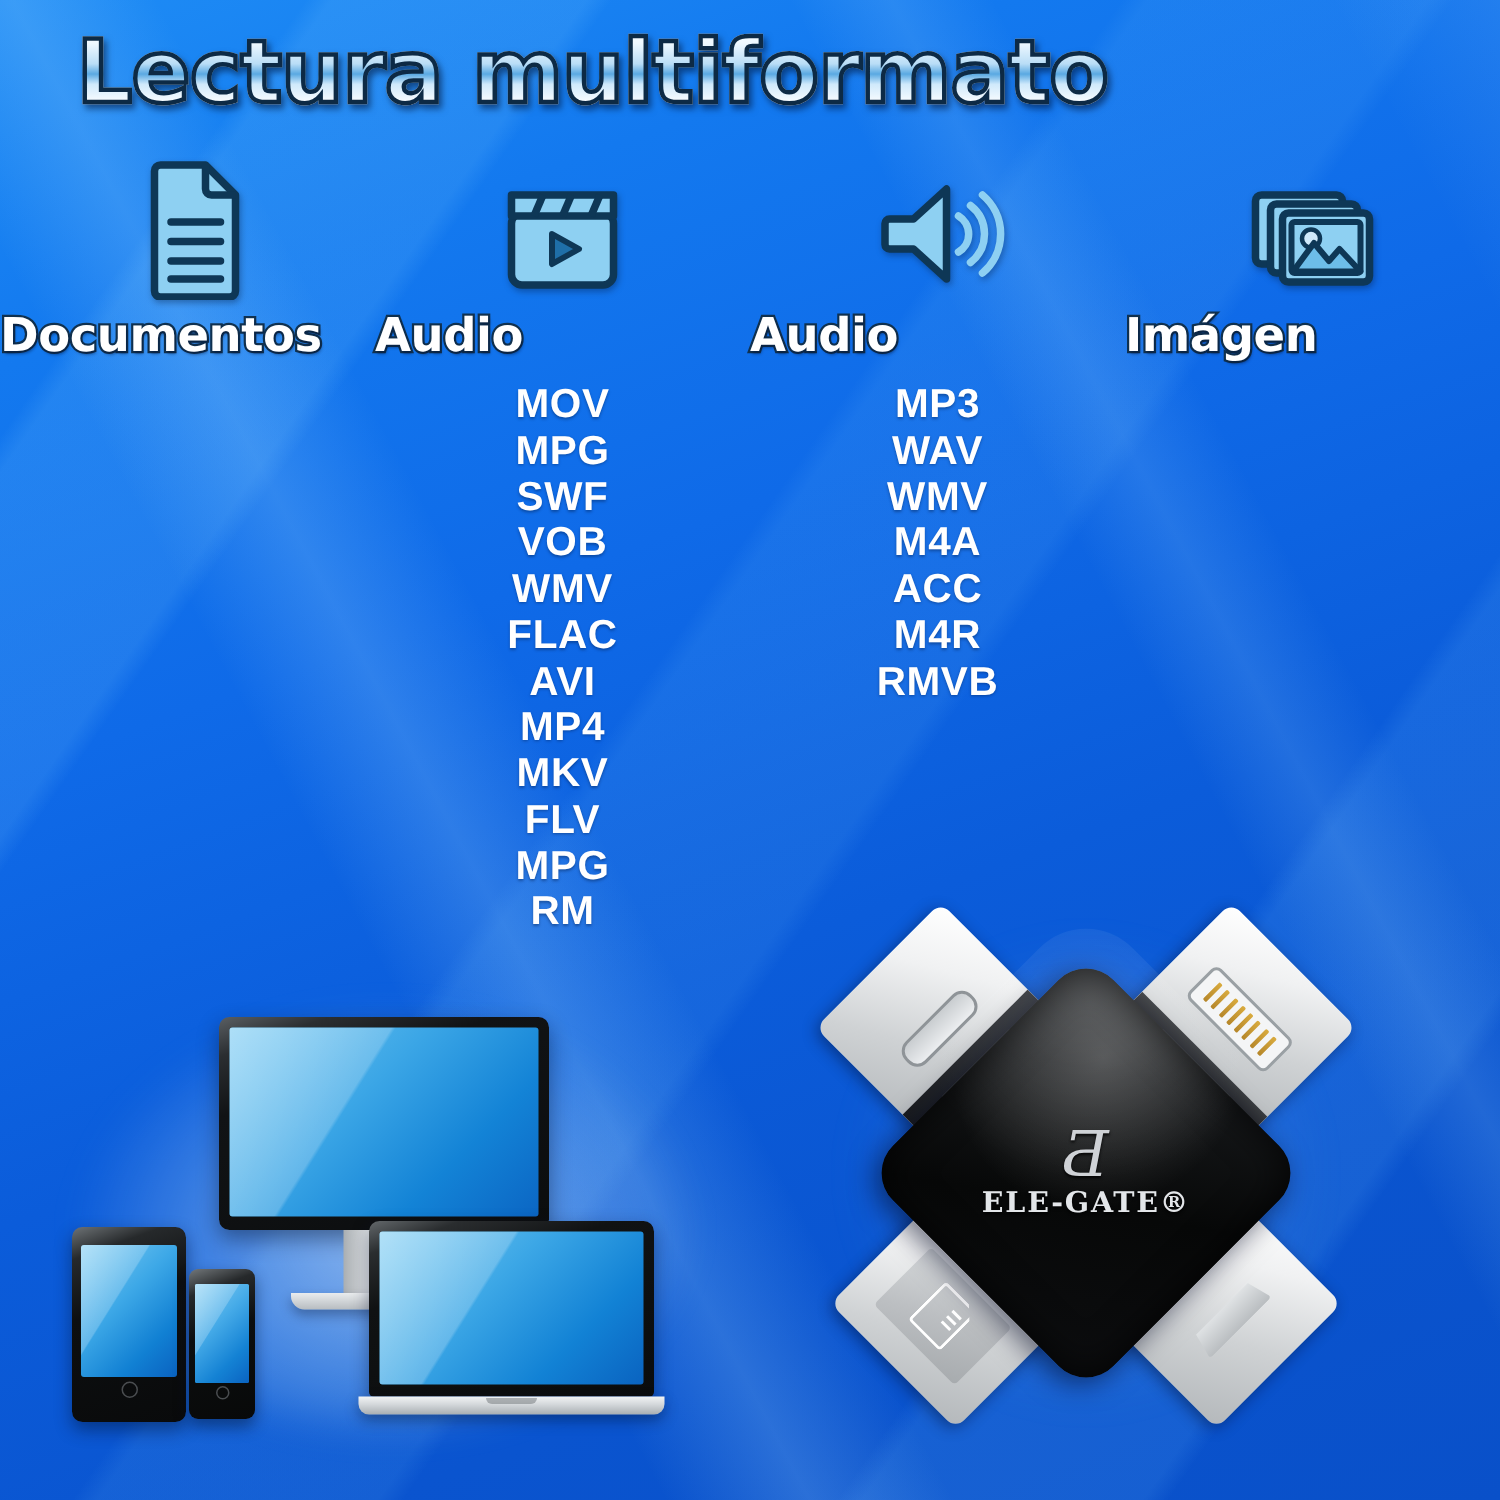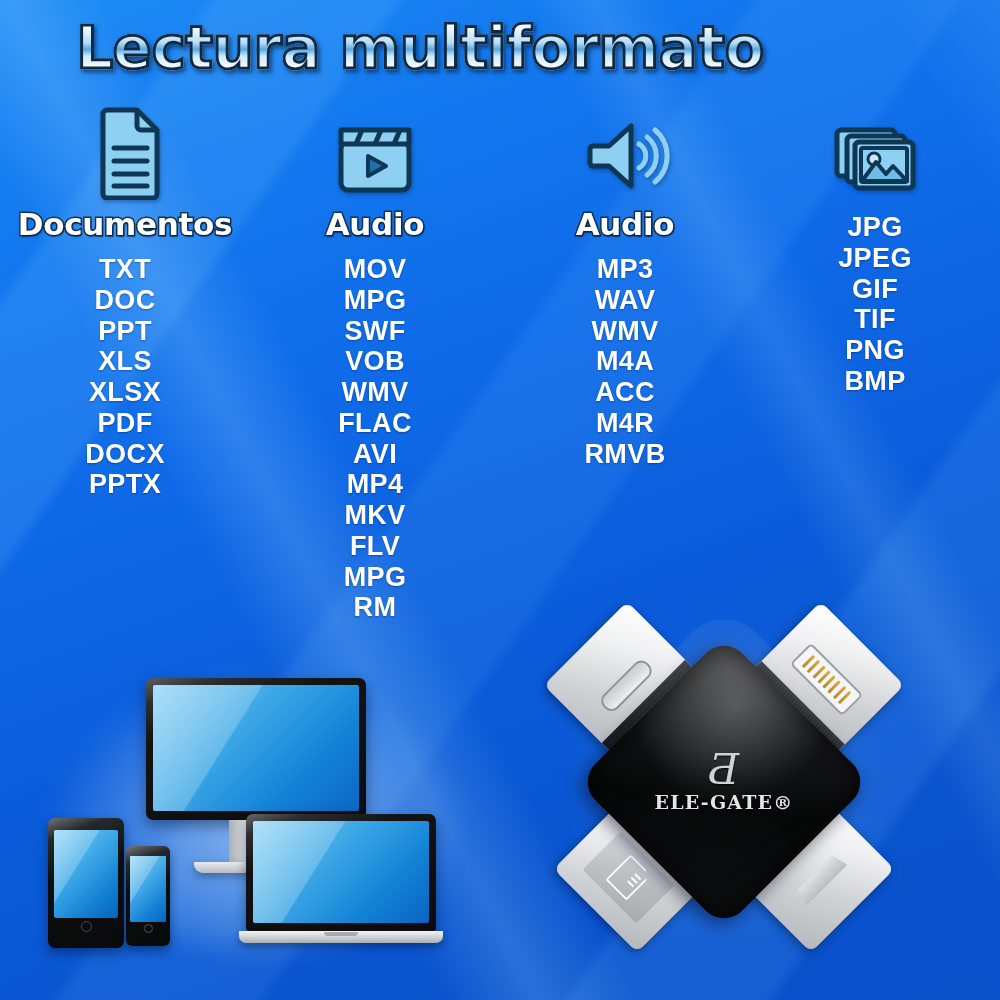--- a/index.html
+++ b/index.html
@@ -39,21 +39,20 @@
     pointer-events: none;
   }
 
   
   .title-wrap {
     position: absolute;
     left: 0;
     top: 14px;
     width: 790px;
     text-align: center;
-    padding-left: 25px;
   }
   .title {
     display: inline-block;
     font-size: 58px;
     font-weight: bold;
     letter-spacing: -0.5px;
     font-family: "DejaVu Sans", sans-serif;
     background: linear-gradient(180deg,
         #ffffff 0%,
         #eef8ff 22%,
@@ -76,21 +75,20 @@
     position: absolute;
     left: 0;
     top: 104px;
     width: 1000px;
     display: flex;
   }
   .col {
     flex: 1 1 0;
     display: flex;
     flex-direction: column;
-    align-items: center;
   }
   .col-icon {
     height: 96px;
     display: flex;
     align-items: flex-end;
     justify-content: center;
   }
   .col-icon svg { display: block; filter: drop-shadow(1px 2px 2px rgba(0,18,50,0.35)); }
 
   .col-heading {
@@ -388,30 +386,20 @@
           <path d="M54 6 v16 a4 4 0 0 0 4 4 h16" fill="none" stroke="#0e3756" stroke-width="5" stroke-linejoin="round"></path>
           <g stroke="#0e3756" stroke-width="5" stroke-linecap="round">
             <line x1="31" y1="44" x2="64" y2="44"></line>
             <line x1="31" y1="57" x2="64" y2="57"></line>
             <line x1="31" y1="70" x2="64" y2="70"></line>
             <line x1="31" y1="82" x2="64" y2="82"></line>
           </g>
         </svg>
       </div>
       <div class="col-heading">Documentos</div>
-      <ul class="fmt-list">
-        <li>TXT</li>
-        <li>DOC</li>
-        <li>PPT</li>
-        <li>XLS</li>
-        <li>XLSX</li>
-        <li>PDF</li>
-        <li>DOCX</li>
-        <li>PPTX</li>
-      </ul>
     </div>
 
     <div class="col">
       <div class="col-icon">
         <svg width="92" height="88" viewBox="0 0 92 88">
           <rect x="12" y="30" width="68" height="48" rx="7" fill="#8ed0f2" stroke="#0e3756" stroke-width="5"></rect>
           <path d="M12 18 h68 v14 H12 z" fill="#8ed0f2" stroke="#0e3756" stroke-width="5" stroke-linejoin="round"></path>
           <g stroke="#0e3756" stroke-width="5">
             <line x1="33" y1="18" x2="27" y2="32"></line>
             <line x1="52" y1="18" x2="46" y2="32"></line>
@@ -464,28 +452,21 @@
       <div class="col-icon">
         <svg width="96" height="88" viewBox="0 0 96 88">
           <rect x="10" y="18" width="58" height="46" rx="4" fill="#8ed0f2" stroke="#0e3756" stroke-width="5"></rect>
           <rect x="20" y="24" width="58" height="46" rx="4" fill="#8ed0f2" stroke="#0e3756" stroke-width="5"></rect>
           <rect x="28" y="30" width="58" height="46" rx="4" fill="#8ed0f2" stroke="#0e3756" stroke-width="5"></rect>
           <rect x="34" y="36" width="46" height="34" rx="2" fill="#8ed0f2" stroke="#0e3756" stroke-width="4"></rect>
           <circle cx="47" cy="47" r="6" fill="#cfe9fb" stroke="#0e3756" stroke-width="3"></circle>
           <path d="M35 69 l14 -19 10 12 7 -8 14 15 z" fill="#6dbde9" stroke="#0e3756" stroke-width="4" stroke-linejoin="round"></path>
         </svg>
       </div>
-      <ul class="fmt-list">
-        <li>JPG</li>
-        <li>JPEG</li>
-        <li>GIF</li>
-        <li>TIF</li>
-        <li>PNG</li>
-        <li>BMP</li>
-      </ul>
+      <div class="col-heading">Imágen</div>
     </div>
   </div>
 
   <div class="devices">
     <div class="glow"></div>
 
     <div class="monitor">
       <div class="bezel">
         <div class="screen">
           <div class="screen-gloss"></div>

